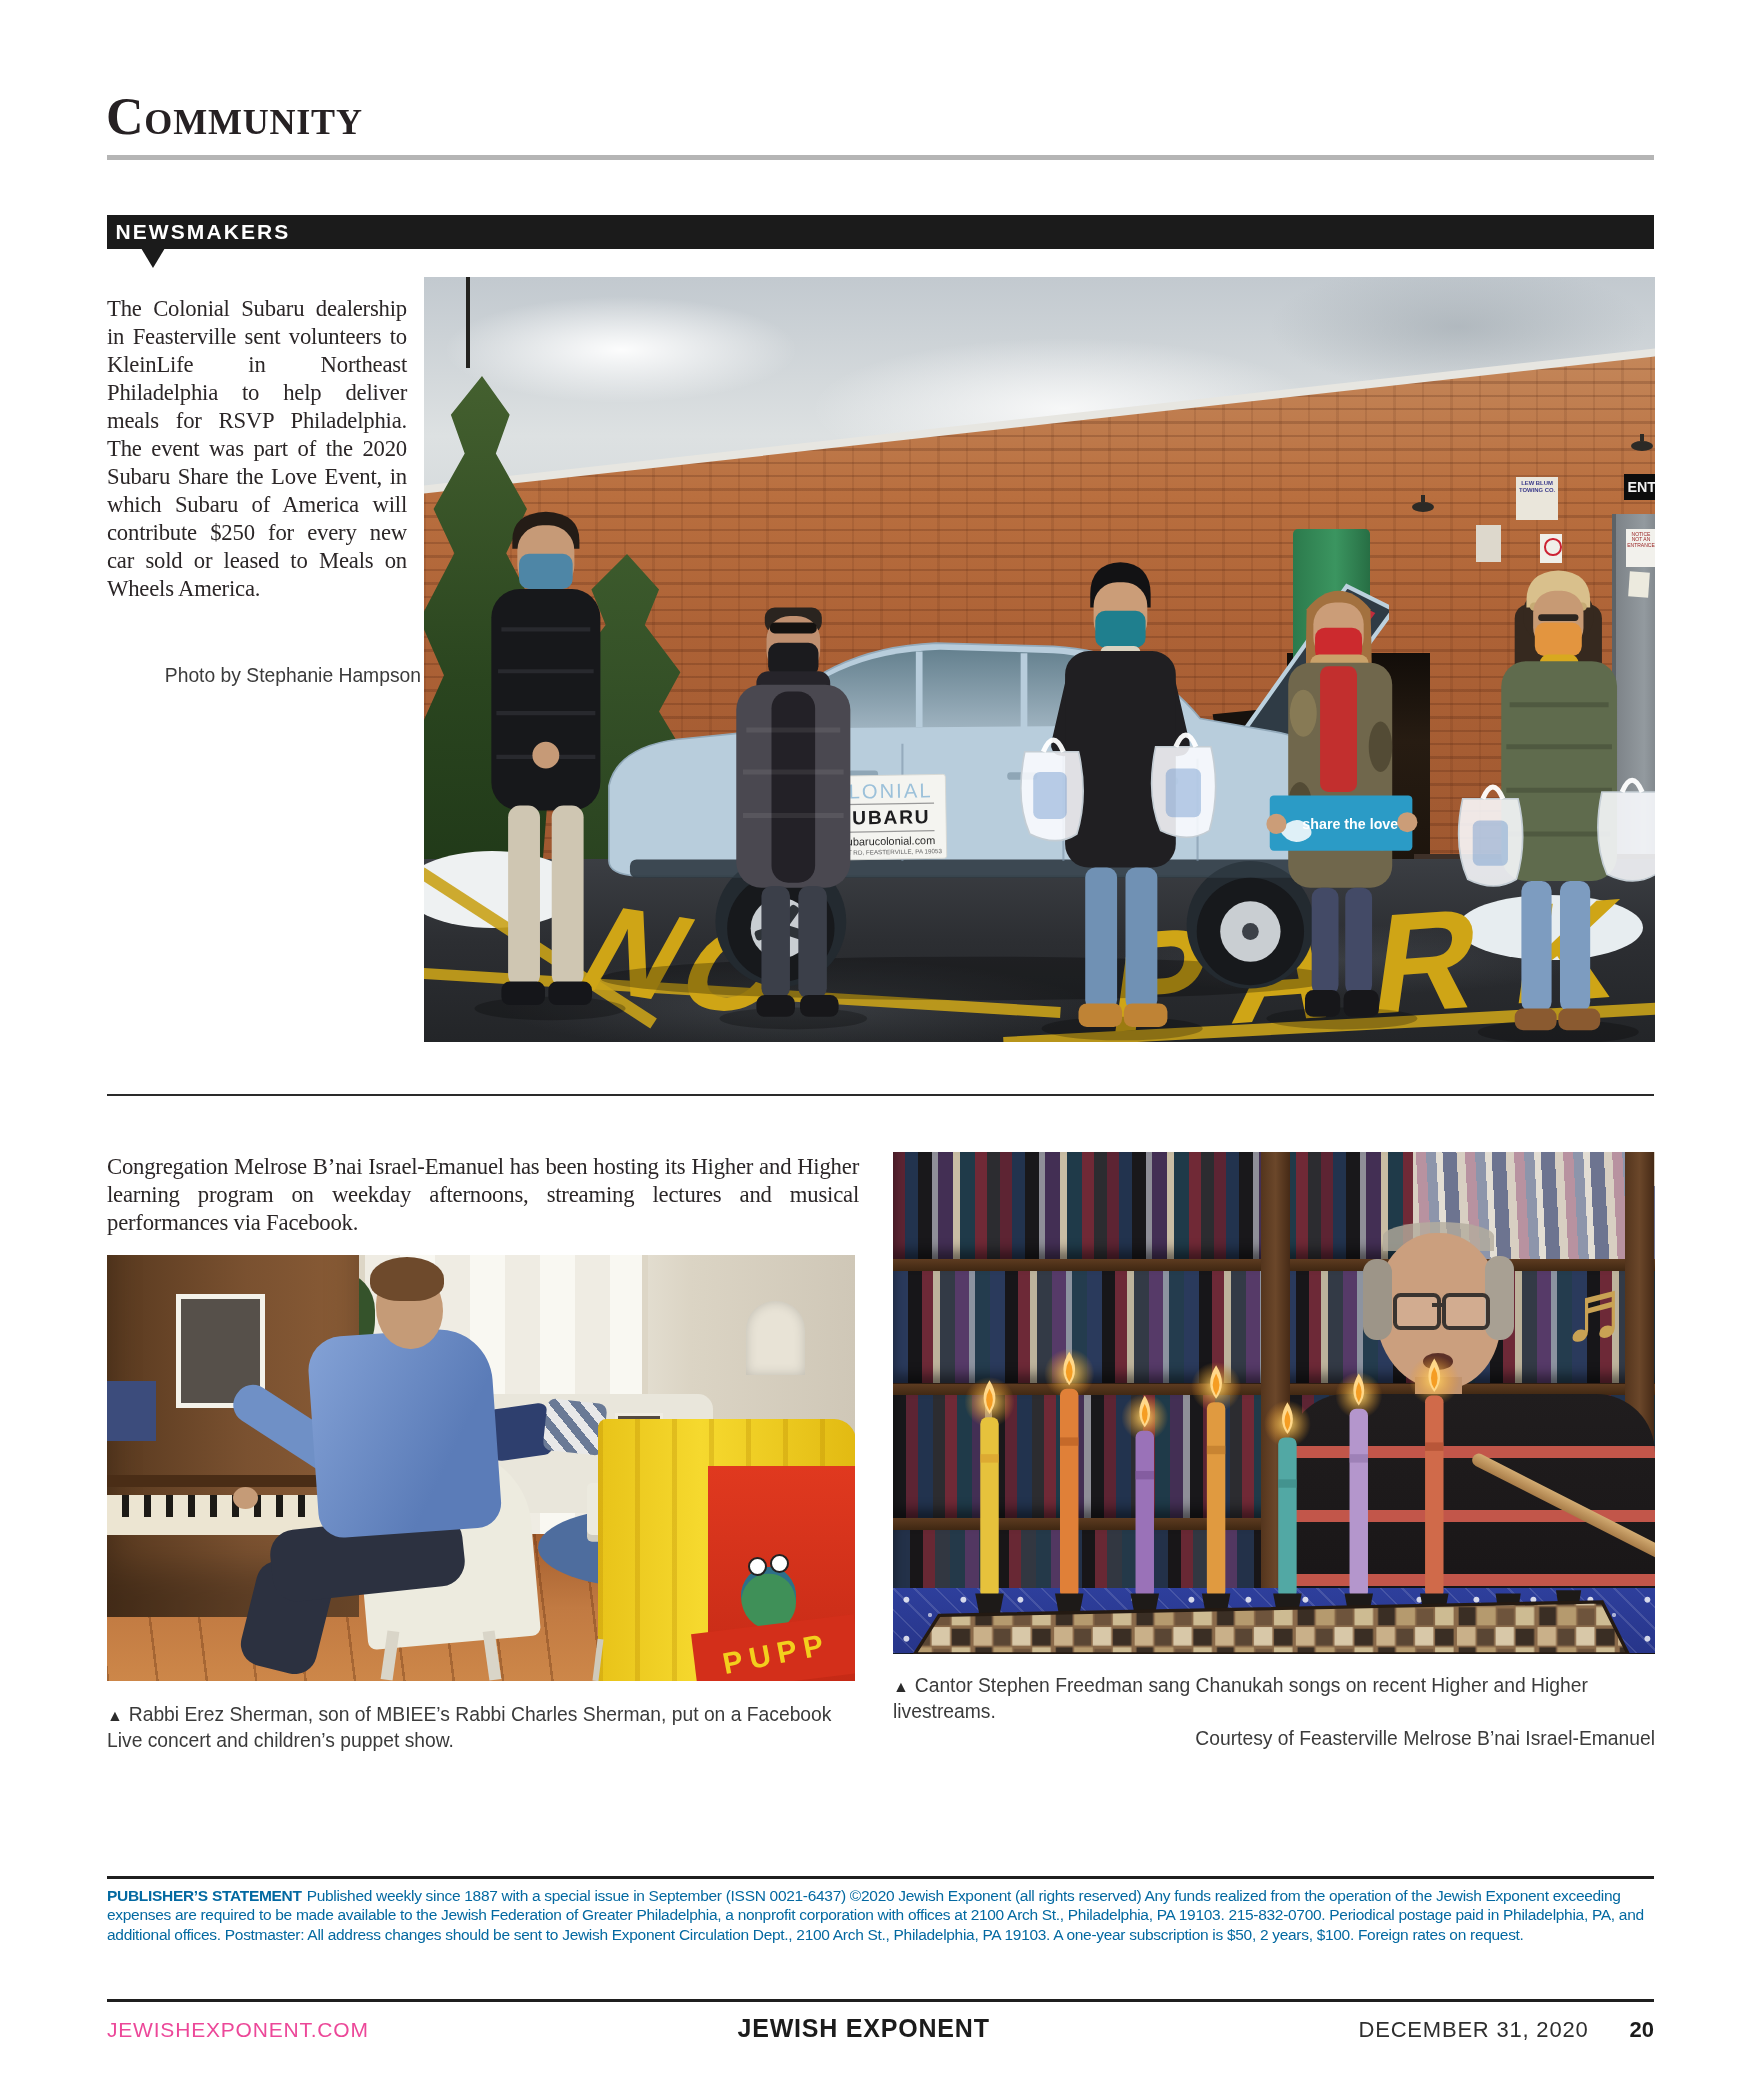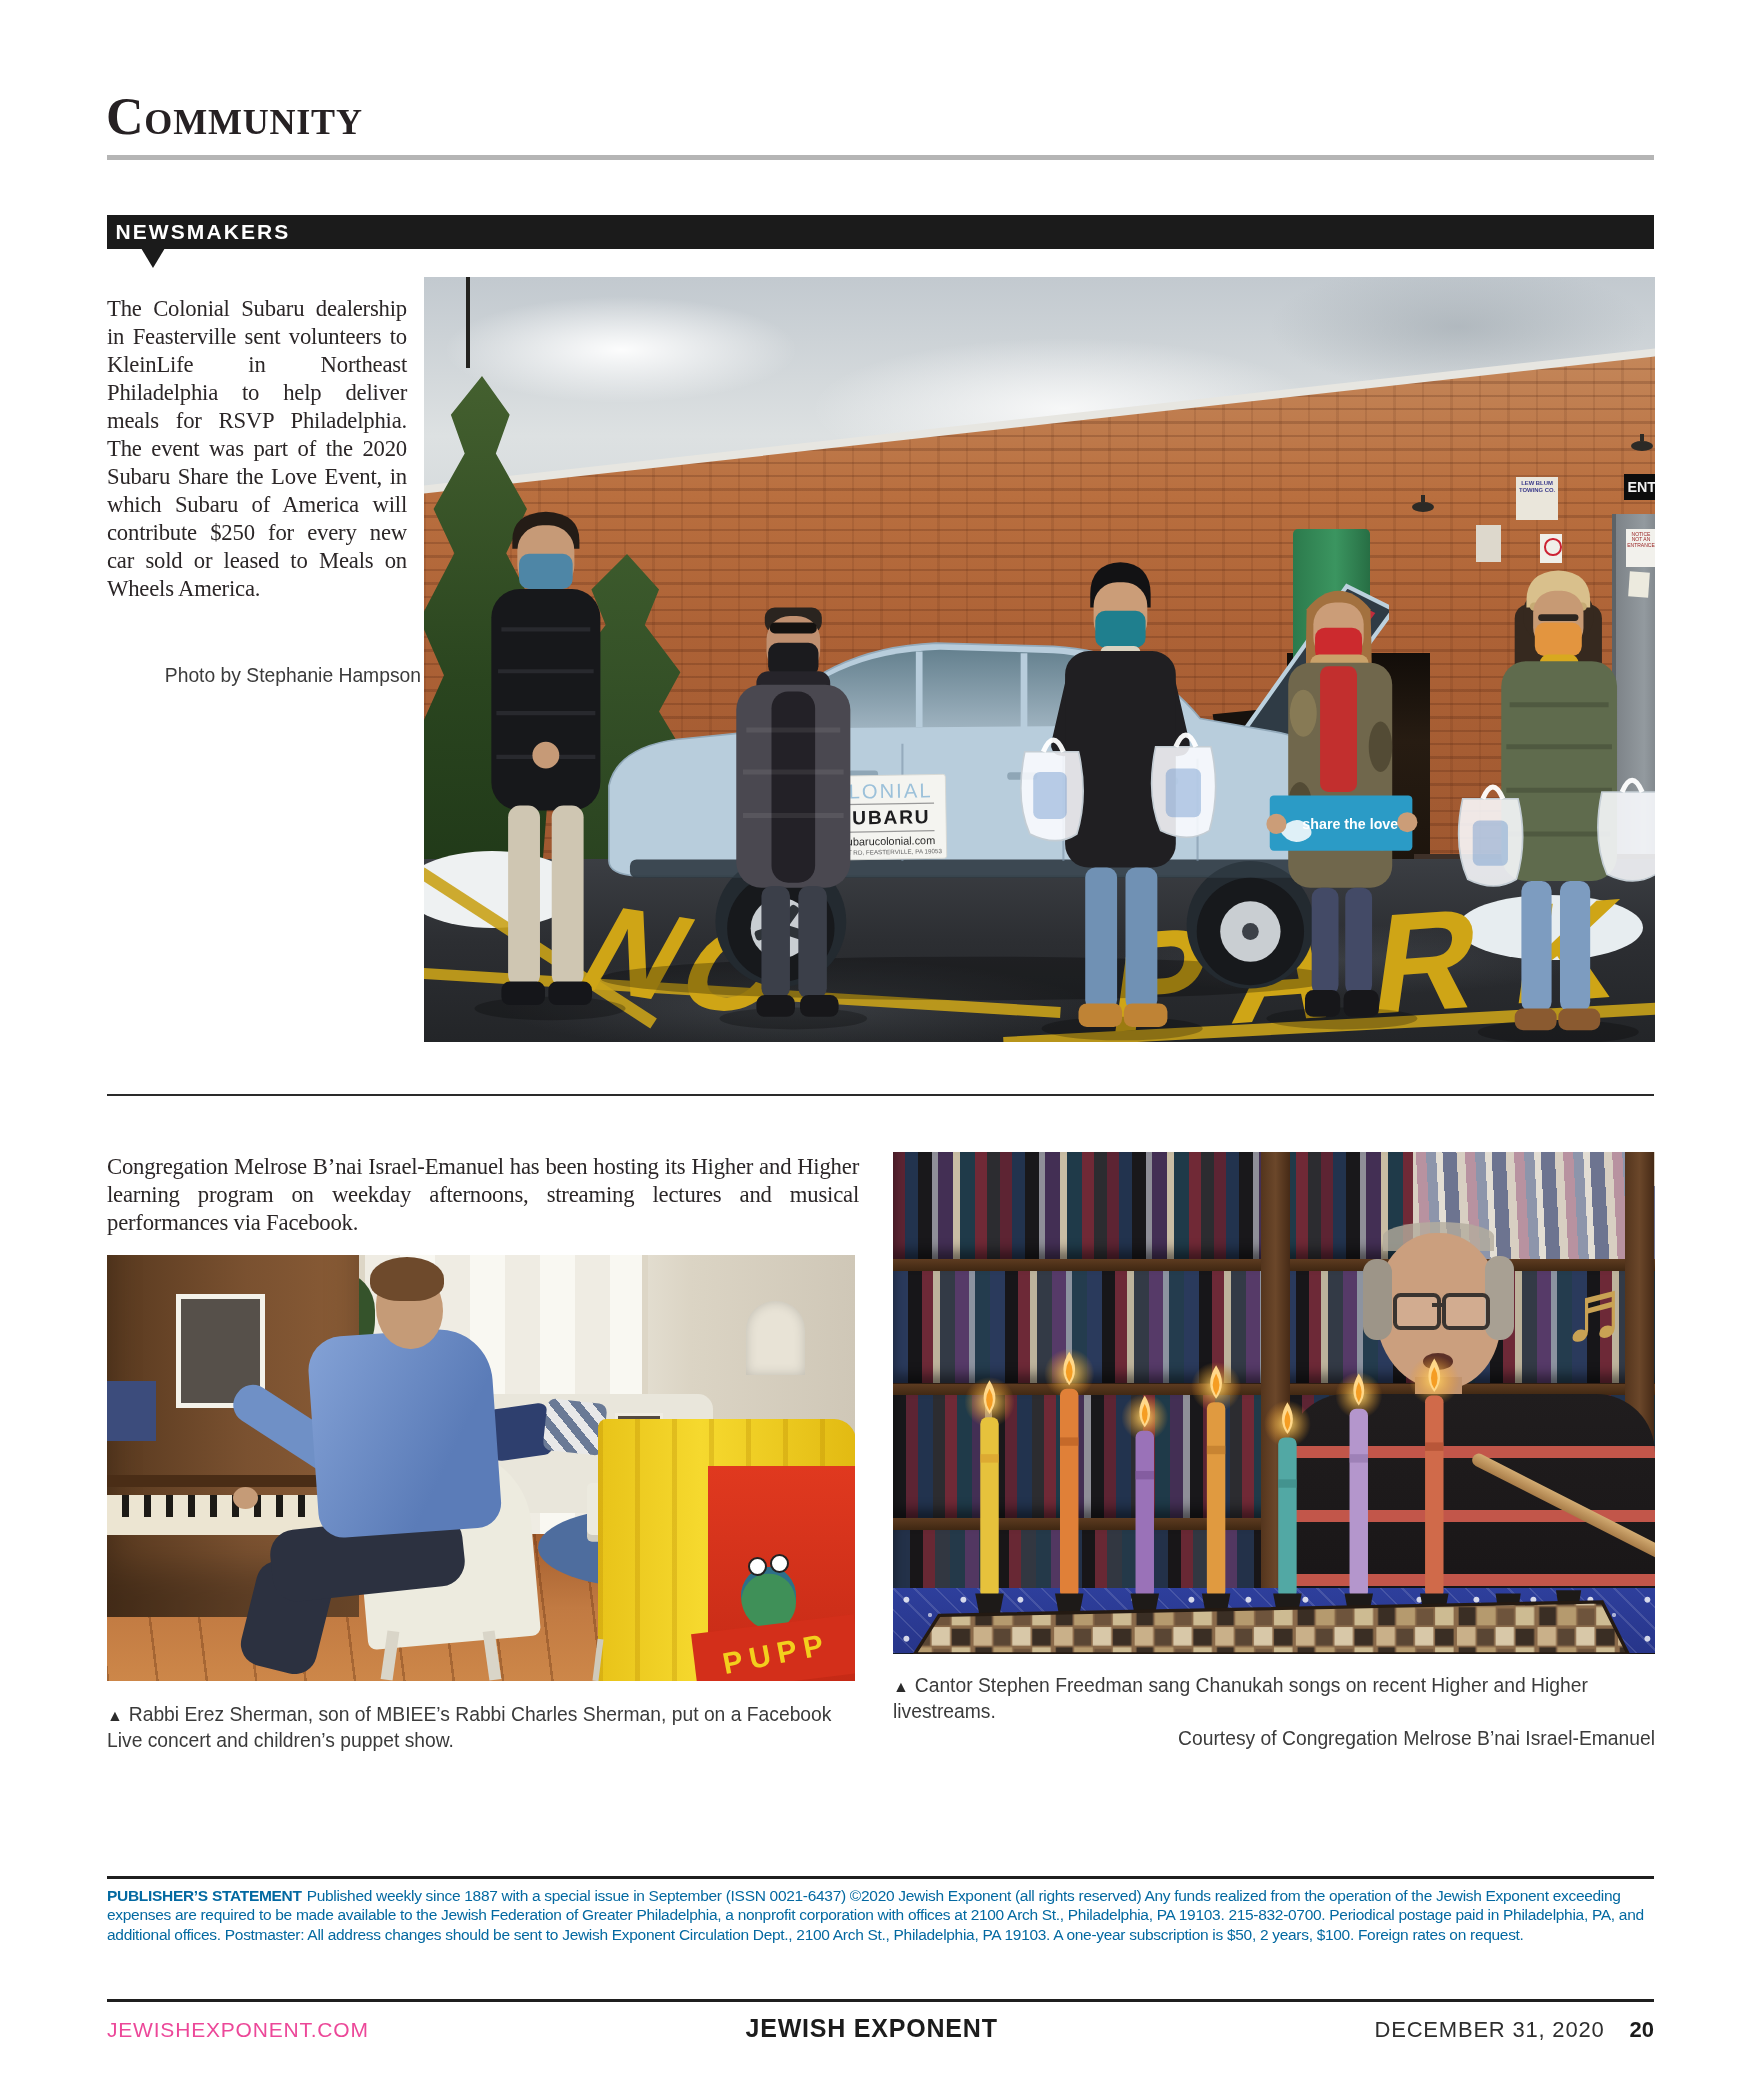--- a/index.html
+++ b/index.html
@@ -34,21 +34,21 @@
 
   
   .pub-rule{left:107px;top:1844px;width:1547px;height:2.5px;background:#1f1f1f;}
   .publisher{left:107px;top:1854px;width:1547px;font-size:15.5px;line-height:19.3px;color:#0369a1;
              letter-spacing:-0.3px;}
   .publisher b{font-weight:800;margin-right:5px;}
   .foot-rule{left:107px;top:1967px;width:1547px;height:2.5px;background:#1f1f1f;}
   .footer{left:107px;top:1982px;width:1547px;display:flex;justify-content:space-between;align-items:baseline;}
   .foot-site{font-size:21px;letter-spacing:0.8px;color:#ec4899;}
   .foot-pub{font-size:25px;font-weight:800;letter-spacing:0.8px;color:#1c1c1c;}
-  .foot-right{display:flex;align-items:baseline;gap:25px;}
+  .foot-right{display:flex;align-items:baseline;gap:41px;}
   .foot-date{font-size:22px;color:#2e2e2e;letter-spacing:0.8px;}
   .foot-page{font-size:22px;font-weight:800;color:#1c1c1c;}
 
   
   .photo1{left:424px;top:245px;width:1231px;height:765px;overflow:hidden;background:#cfd5d8;}
   .p1-sky{left:0;top:0;width:100%;height:227px;
     background:
       radial-gradient(ellipse 252px 76px at 16% 32%, rgba(255,255,255,.95), transparent 70%),
       radial-gradient(ellipse 361px 101px at 52% 58%, rgba(252,252,252,.85), transparent 70%),
       radial-gradient(ellipse 269px 92px at 84% 22%, rgba(156,165,172,.55), transparent 70%),
@@ -557,21 +557,21 @@
         <path d="M628,296 h34 l-5,26 h-24 Z"></path>
           <path d="M718,296 h30 l-4,26 h-22 Z"></path>
           <path d="M790,292 h30 l-4,26 h-22 Z"></path>
       </g>
       <path d="M55,322 L845,306 L876,368 L26,368 Z" fill="url(#mosaic)" stroke="#241a12" stroke-width="4"></path>
     </svg>
   </div>
 
   <div class="abs caption cap3">
     <div><span class="cap-marker">▲</span><span>Cantor Stephen Freedman sang Chanukah songs on recent Higher and Higher livestreams.</span></div>
-    <div class="credit credit3">Courtesy of Congregation Melrose B’nai Israel-Emanuel</div>
+    <div class="credit credit3">Courtesy of Feasterville Melrose B’nai Israel-Emanuel</div>
   </div>
 
   <div class="abs caption cap2">
     <div><span class="cap-marker">▲</span><span>Rabbi Erez Sherman, son of MBIEE’s Rabbi Charles Sherman, put on a Facebook Live concert and children’s puppet show.</span></div>
   </div>
 
   <div class="abs pub-rule"></div>
   <div class="abs publisher">
     <b>PUBLISHER’S STATEMENT</b><span>Published weekly since 1887 with a special issue in September (ISSN 0021-6437) ©2020 Jewish Exponent (all rights reserved) Any funds realized from the operation of the Jewish Exponent exceeding expenses are required to be made available to the Jewish Federation of Greater Philadelphia, a nonprofit corporation with offices at 2100 Arch St., Philadelphia, PA 19103. 215-832-0700. Periodical postage paid in Philadelphia, PA, and additional offices. Postmaster: All address changes should be sent to Jewish Exponent Circulation Dept., 2100 Arch St., Philadelphia, PA 19103. A one-year subscription is $50, 2 years, $100. Foreign rates on request.</span>
   </div>

